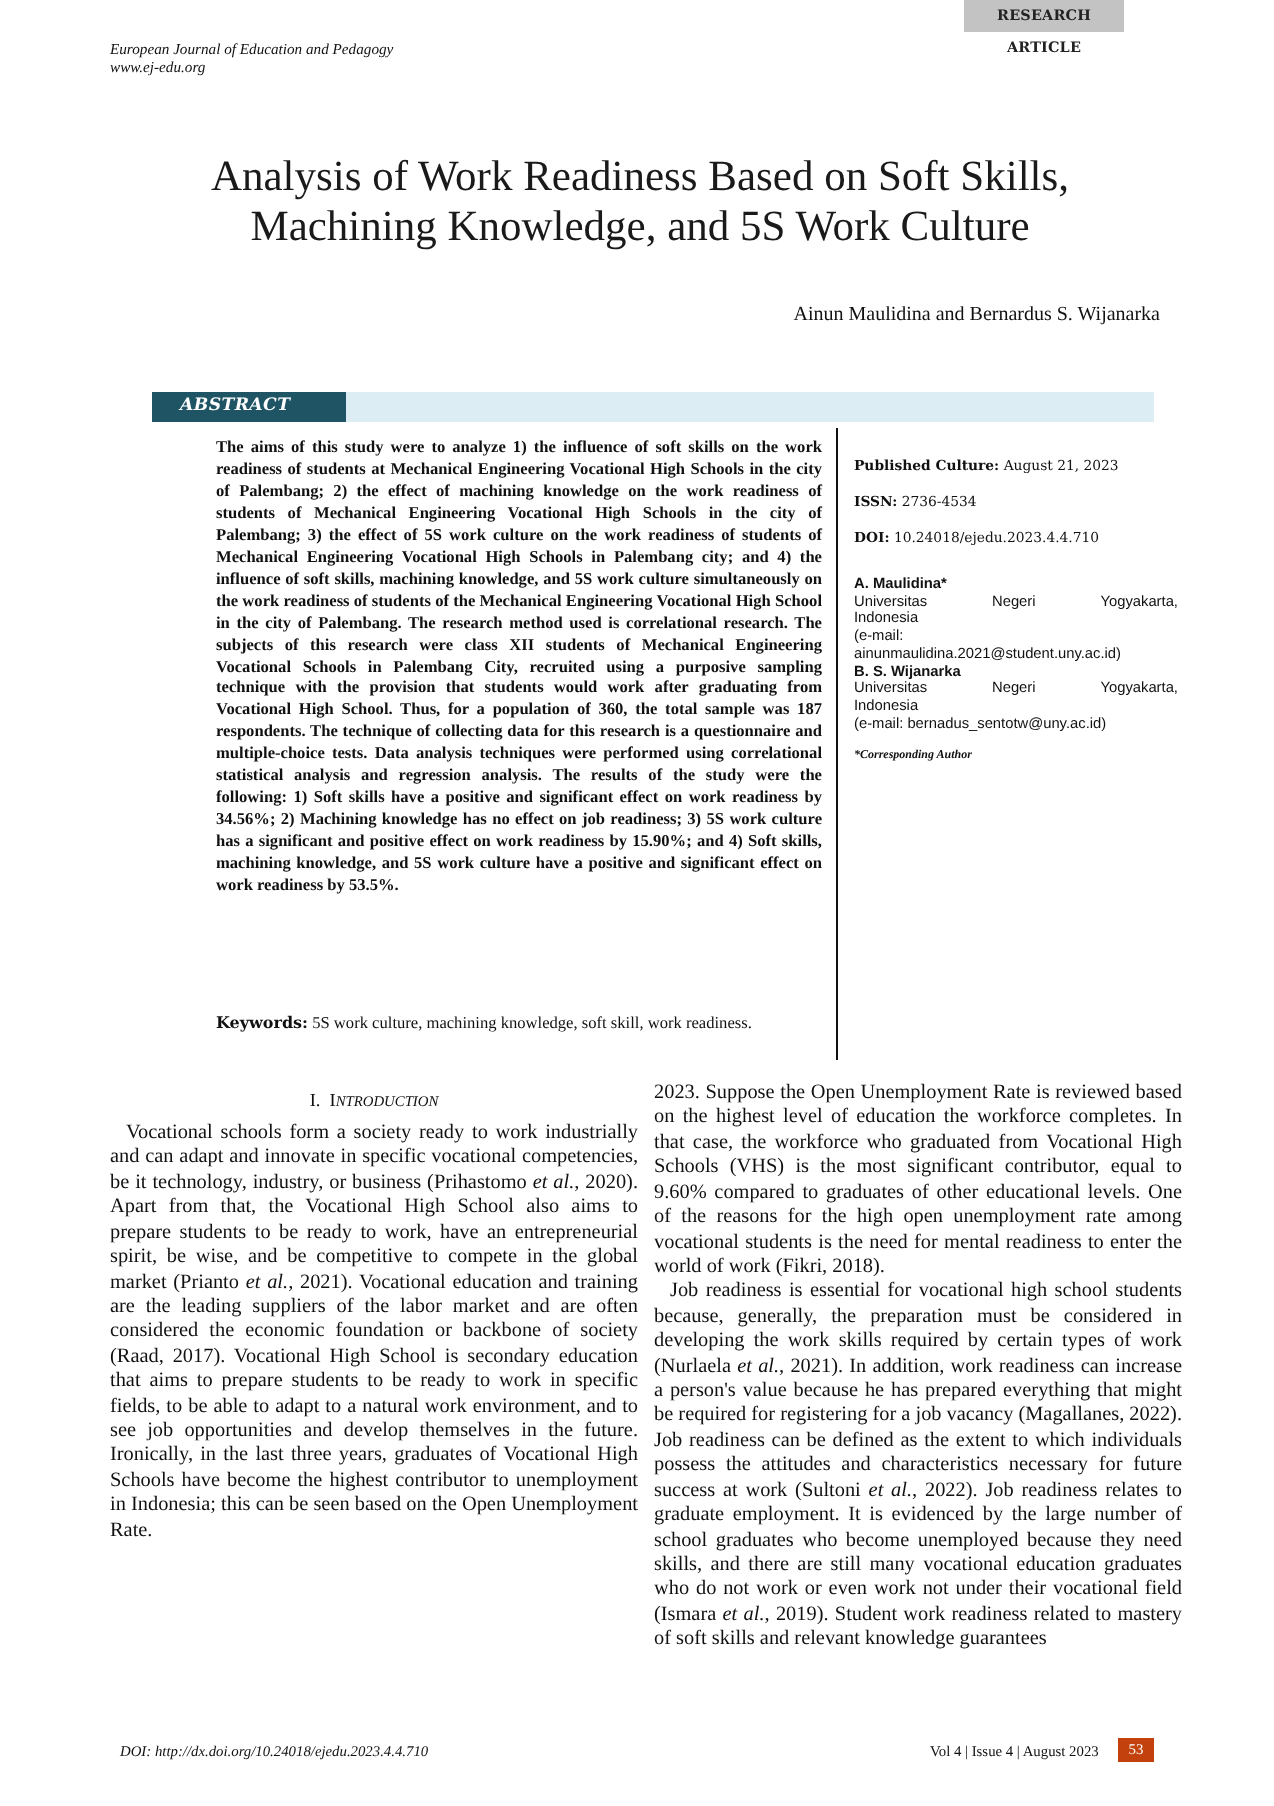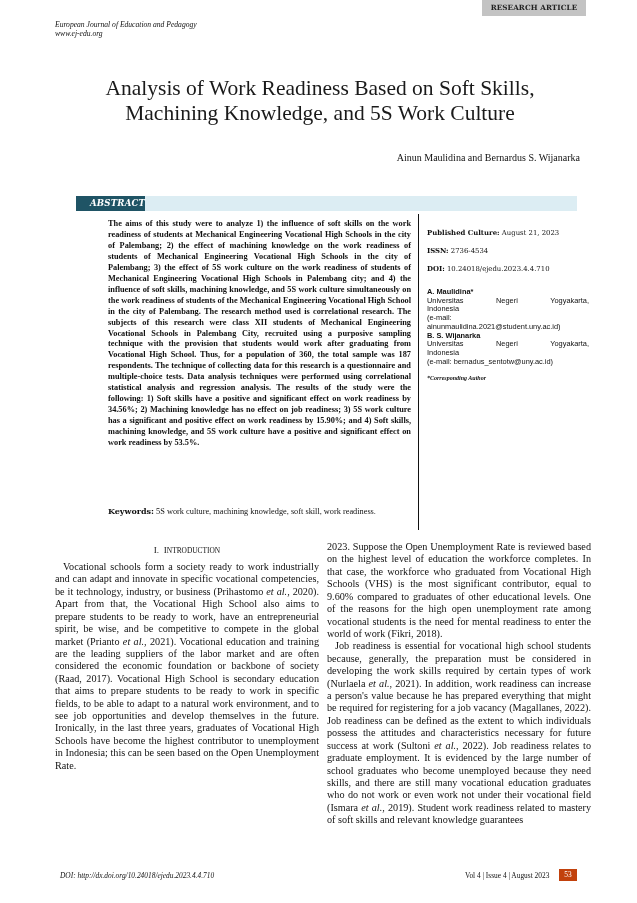--- a/index.html
+++ b/index.html
@@ -1,37 +1,37 @@
 <!DOCTYPE html>
 <html><head>
 <meta charset="utf-8">
 <style>
   * { box-sizing: border-box; margin: 0; padding: 0; }
   html, body { width: 637px; height: 903px; background: #ffffff; overflow: hidden; }
   body { position: relative; font-family: "Liberation Serif", serif; color: #111; }
 
   .badge {
-    position: absolute; left: 482px; top: 0; width: 104px; height: 16px;
+    position: absolute; left: 482px; top: 0; width: 80px; height: 16px;
     background: #c3c3c3; color: #222; font-family: "DejaVu Serif", serif;
     font-size: 7.2px; font-weight: bold; text-align: center; line-height: 16px;
     letter-spacing: 0.1px;
   }
   .journal { position: absolute; left: 55px; top: 20px; font-style: italic; font-size: 7.6px; line-height: 9px; color: #111; }
 
   .title {
     position: absolute; left: 60px; top: 76px; width: 520px; text-align: center;
     font-size: 21.5px; line-height: 25px; color: #1a1a1a;
   }
   .authors { position: absolute; left: 60px; top: 152px; width: 520px; text-align: right; font-size: 10px; }
 
   .abstract-bar {
     position: absolute; left: 76px; top: 196px; width: 501px; height: 15px; background: #dcedf3;
   }
   .abstract-label {
-    position: absolute; left: 0; top: 0; width: 69px; height: 15px; background: #1f5465;
+    position: absolute; left: 0; top: 0; width: 97px; height: 15px; background: #1f5465;
     color: #fff; font-family: "DejaVu Serif", serif; font-style: italic; font-weight: bold;
     font-size: 8.6px; line-height: 15px; padding-left: 14px; letter-spacing: 0.2px;
   }
 
   .abstract-text {
     position: absolute; left: 108px; top: 219px; width: 303px;
     font-size: 8.3px; line-height: 10.95px; font-weight: bold; text-align: justify;
   }
   .keywords {
     position: absolute; left: 108px; top: 506px; width: 303px;
@@ -47,21 +47,21 @@
   .meta .auth { font-family: Liberation Sans, sans-serif; font-size: 7.4px; line-height: 8.7px; }
   .meta .auth-name { font-weight: bold; }
   .meta .spread { display: flex; justify-content: space-between; }
   .meta .corr { font-style: italic; font-weight: bold; font-size: 6px; margin-top: 9px; }
 
   .col { position: absolute; top: 544px; width: 264px; font-size: 10.2px; line-height: 12.42px; text-align: justify; }
   .col.left { left: 55px; }
   .col.right { left: 327px; top: 541px; }
   .section-head { text-align: center; font-size: 9.2px; margin-bottom: 4px; line-height: 12px; }
   .section-head .sc { font-size: 9.2px; }
-  .section-head .sc-small { font-size: 7.4px; }
+  .section-head .sc-small { font-size: 7.4px; font-style: italic; }
   .para { text-indent: 8px; }
   .para.noindent { text-indent: 0; }
   em { font-style: italic; }
 
   .footer-doi { position: absolute; left: 60px; top: 871px; font-style: italic; font-size: 7.4px; }
   .footer-vol { position: absolute; left: 465px; top: 871px; font-size: 7.4px; }
   .page-no {
     position: absolute; left: 559px; top: 869px; width: 18px; height: 12px; background: #c2410c;
     color: #fff; font-size: 7.4px; text-align: center; line-height: 12px;
   }

